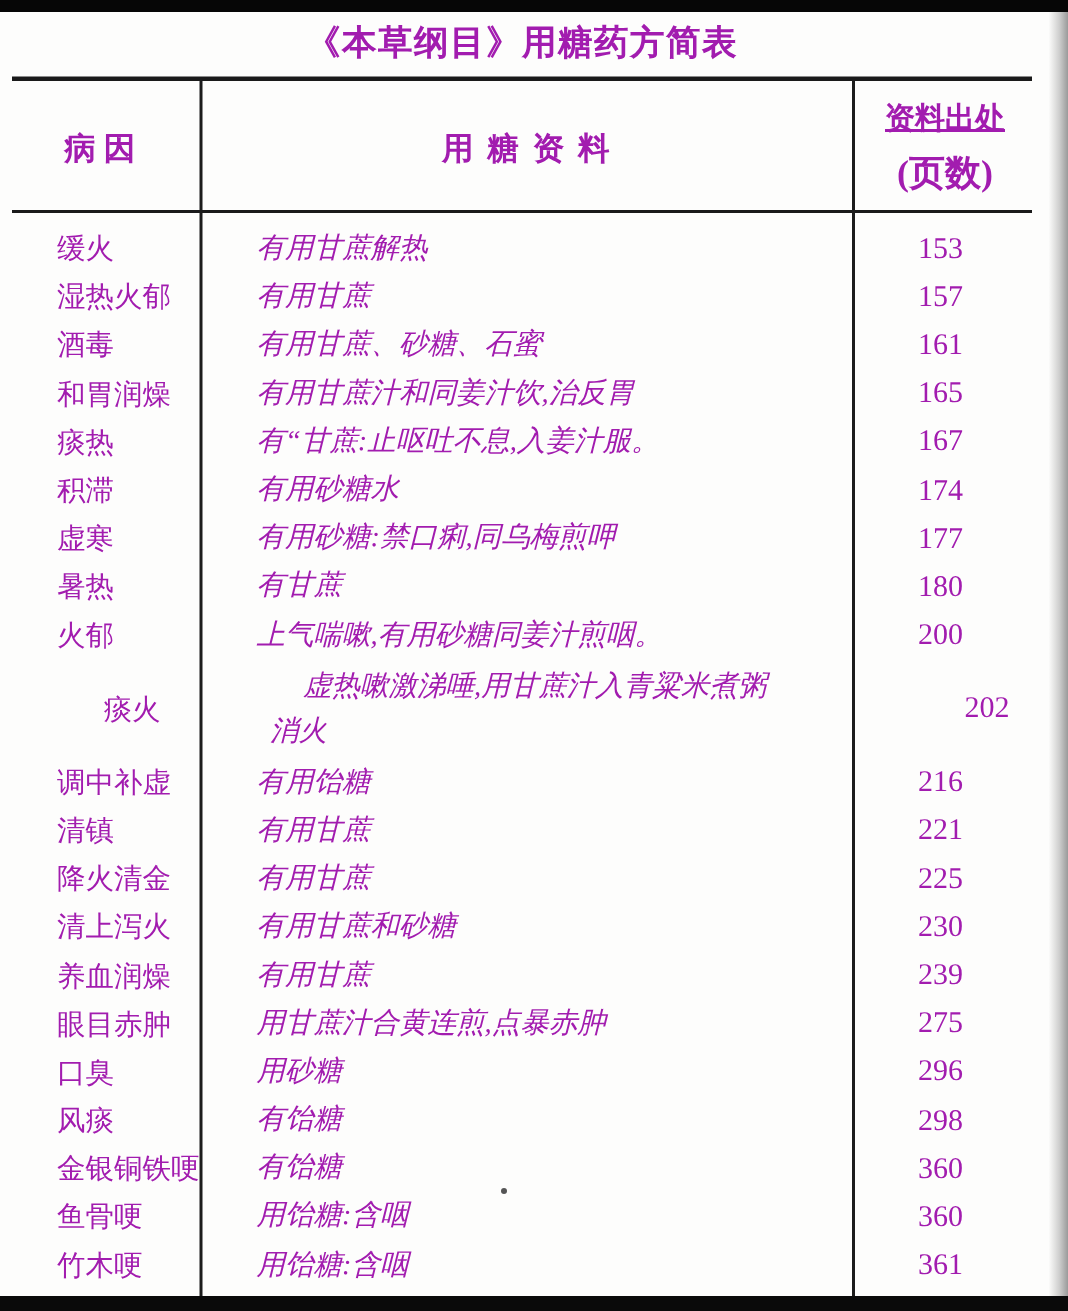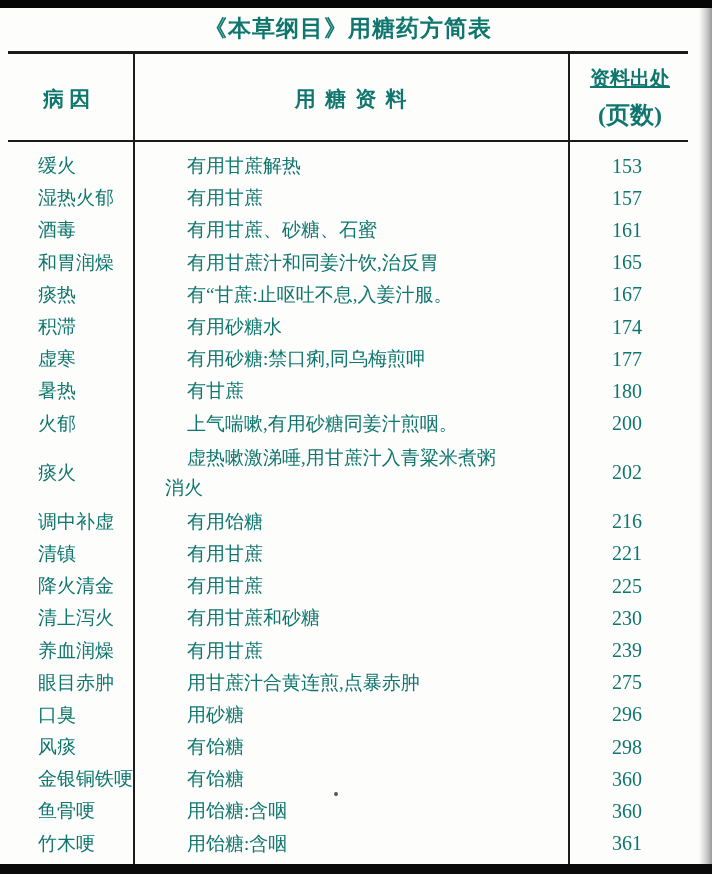--- a/index.html
+++ b/index.html
@@ -2,21 +2,21 @@
 <html><head>
 <meta charset="utf-8">
 <style>
   html,body{margin:0;padding:0;background:#e9e9e9;}
   .page{
     position:relative;
     width:712px;height:874px;
     background:#fdfdfc;
     overflow:hidden;
     font-family:"Liberation Serif","DejaVu Serif",serif;
-    color:#0f766e;
+    color:#a21caf;
   }
   .edge-top{position:absolute;left:0;top:0;width:712px;height:8px;background:#060606;}
   .edge-bottom{position:absolute;left:0;top:864px;width:712px;height:10px;background:#0a0a0a;}
   .edge-right{position:absolute;top:0;left:699px;width:13px;height:874px;
     background:linear-gradient(to right, rgba(180,180,180,0) 0%, rgba(150,150,150,.45) 55%, #9a9a9a 100%);}
   .doc-title{
     position:absolute;left:8px;top:13px;width:680px;
     text-align:center;font-size:23px;font-weight:bold;letter-spacing:1px;
   }
   .rule{position:absolute;background:#1a1a1a;}
@@ -25,23 +25,23 @@
   .vline{position:absolute;width:2px;background:#1c1c1c;top:53px;height:813px;}
   .vline-1{left:133px;}
   .vline-2{left:568px;}
   .hdr{position:absolute;font-weight:bold;font-size:21px;text-align:center;}
   .hdr-col1{left:0;top:85px;width:133px;}
   .hdr-col2{left:135px;top:85px;width:433px;letter-spacing:2px;}
   .hdr-col3a{left:570px;top:65px;width:120px;font-size:20px;text-decoration:underline;}
   .hdr-col3b{left:570px;top:99px;width:120px;font-size:24px;}
   .rows{position:absolute;left:0;top:150px;width:692px;}
   .row{display:flex;align-items:center;height:32.2px;}
-  .row.tall{height:66px;}
+  .row.tall{height:66px;margin-left:31px;}
   .cell-cause{width:133px;padding-left:38px;box-sizing:border-box;font-size:19px;flex:none;}
-  .cell-usage{width:433px;padding-left:54px;box-sizing:border-box;font-size:19px;flex:none;line-height:30px;}
+  .cell-usage{width:433px;padding-left:38px;box-sizing:border-box;font-size:19px;flex:none;line-height:30px;font-style:italic;}
   .cell-usage .line2{margin-left:-22px;}
   .cell-page{width:122px;text-align:center;font-size:20px;flex:none;
     font-family:Liberation Serif, serif;}
   .speck{position:absolute;left:334px;top:792px;width:4px;height:4px;border-radius:50%;background:#555;}
 </style>
 </head>
 <body>
 
 <div class="page">
 

